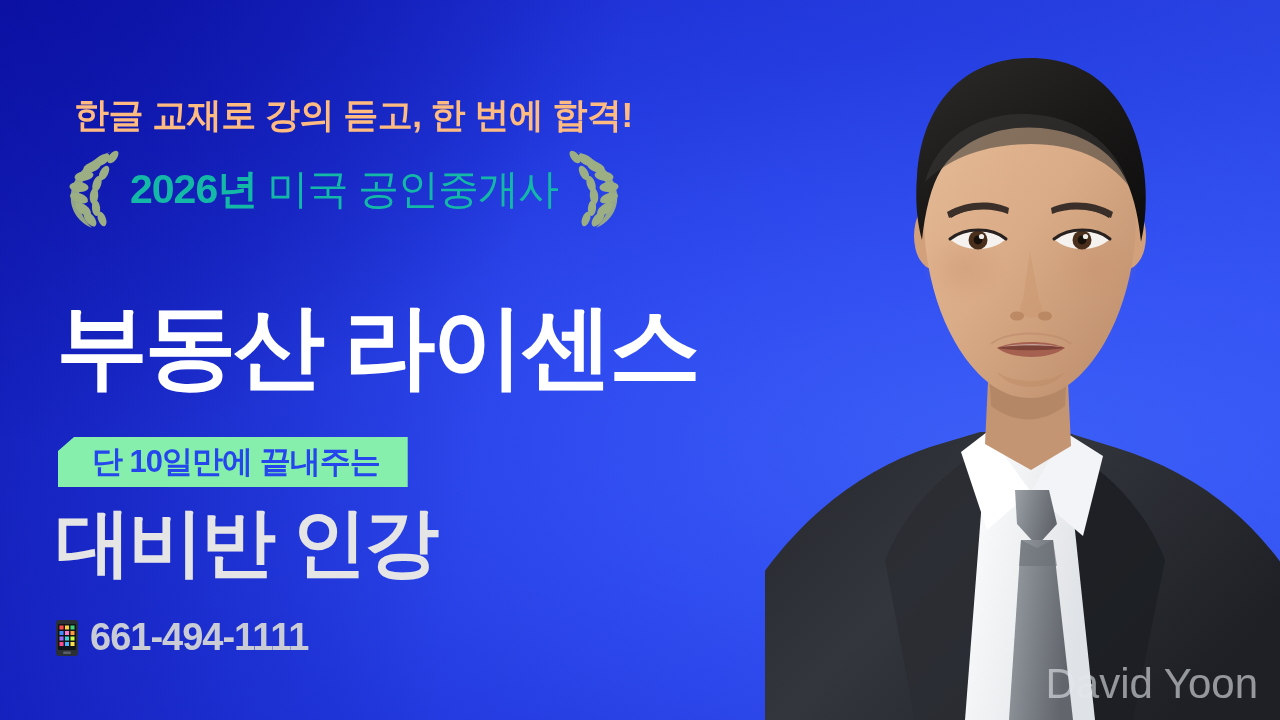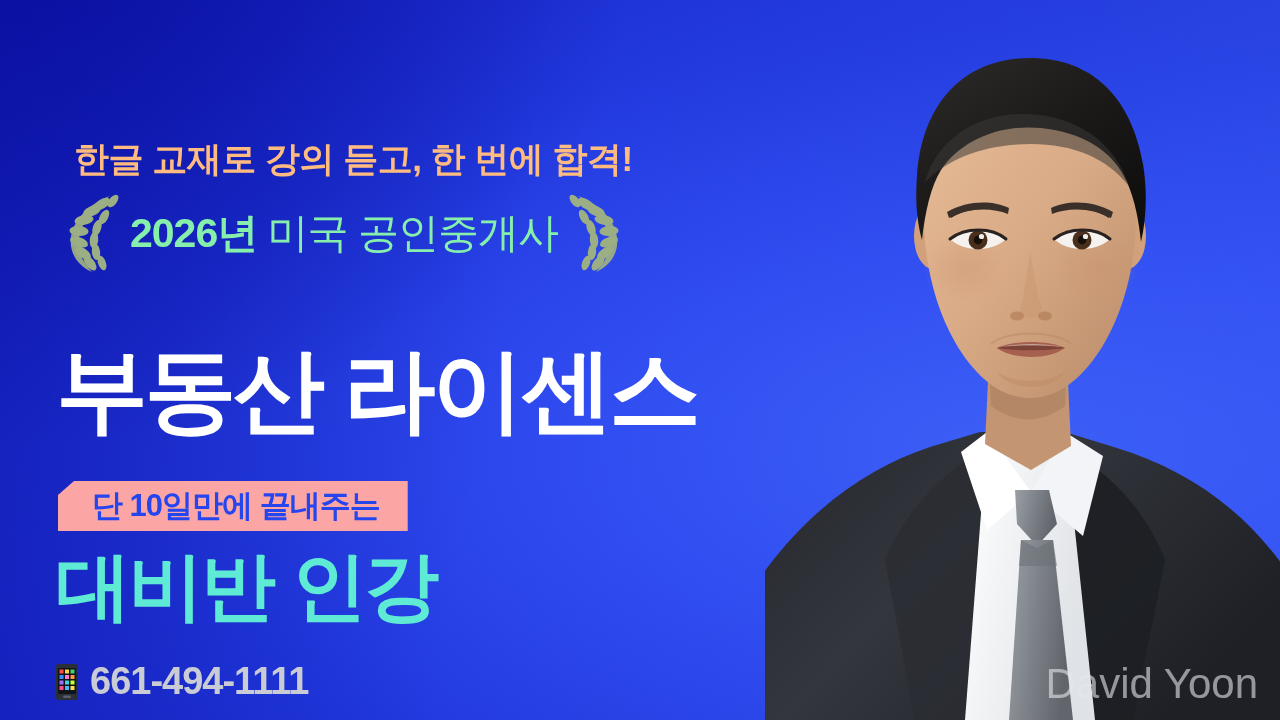--- a/index.html
+++ b/index.html
@@ -46,21 +46,20 @@
     height: 720px;
   }
   .portrait svg { display: block; width: 100%; height: 100%; }
 
   
   .content {
     position: absolute;
     left: 0; top: 0;
     width: 780px;
     height: 610px;
-    margin-top: 44px;
   }
 
   .kicker {
     position: absolute;
     left: 74px;
     top: 92px;
     font-size: 35px;
     font-weight: 700;
     letter-spacing: -0.5px;
     color: #ffbb80;
@@ -72,21 +71,21 @@
     left: 62px;
     top: 146px;
     display: flex;
     align-items: center;
     gap: 6px;
   }
   .laurel { width: 62px; height: 86px; flex: none; }
   .laurel.right { transform: scaleX(-1); }
   .award-text {
     font-size: 41px;
-    color: #86efac;
+    color: #14b8a6;
     letter-spacing: -1px;
     white-space: nowrap;
     font-weight: 500;
   }
   .award-text .yr { font-weight: 800; }
 
   .headline {
     position: absolute;
     left: 56px;
     top: 300px;
@@ -99,36 +98,36 @@
   }
 
   .badge {
     position: absolute;
     left: 58px;
     top: 437px;
     height: 50px;
     padding: 0 28px 0 34px;
     display: flex;
     align-items: center;
-    background: #fca5a5;
+    background: #86efac;
     color: #2546ee;
     font-size: 31px;
     font-weight: 800;
     letter-spacing: -1px;
     white-space: nowrap;
     clip-path: polygon(16px 0, 100% 0, 100% 100%, 0 100%, 0 14px);
   }
 
   .subhead {
     position: absolute;
     left: 56px;
     top: 505px;
     font-size: 75px;
     font-weight: 800;
-    color: #5eead4;
+    color: #e5e5e5;
     letter-spacing: -2.5px;
     line-height: 1;
     white-space: nowrap;
   }
 
   .phone-row {
     position: absolute;
     left: 56px;
     top: 616px;
     display: flex;

